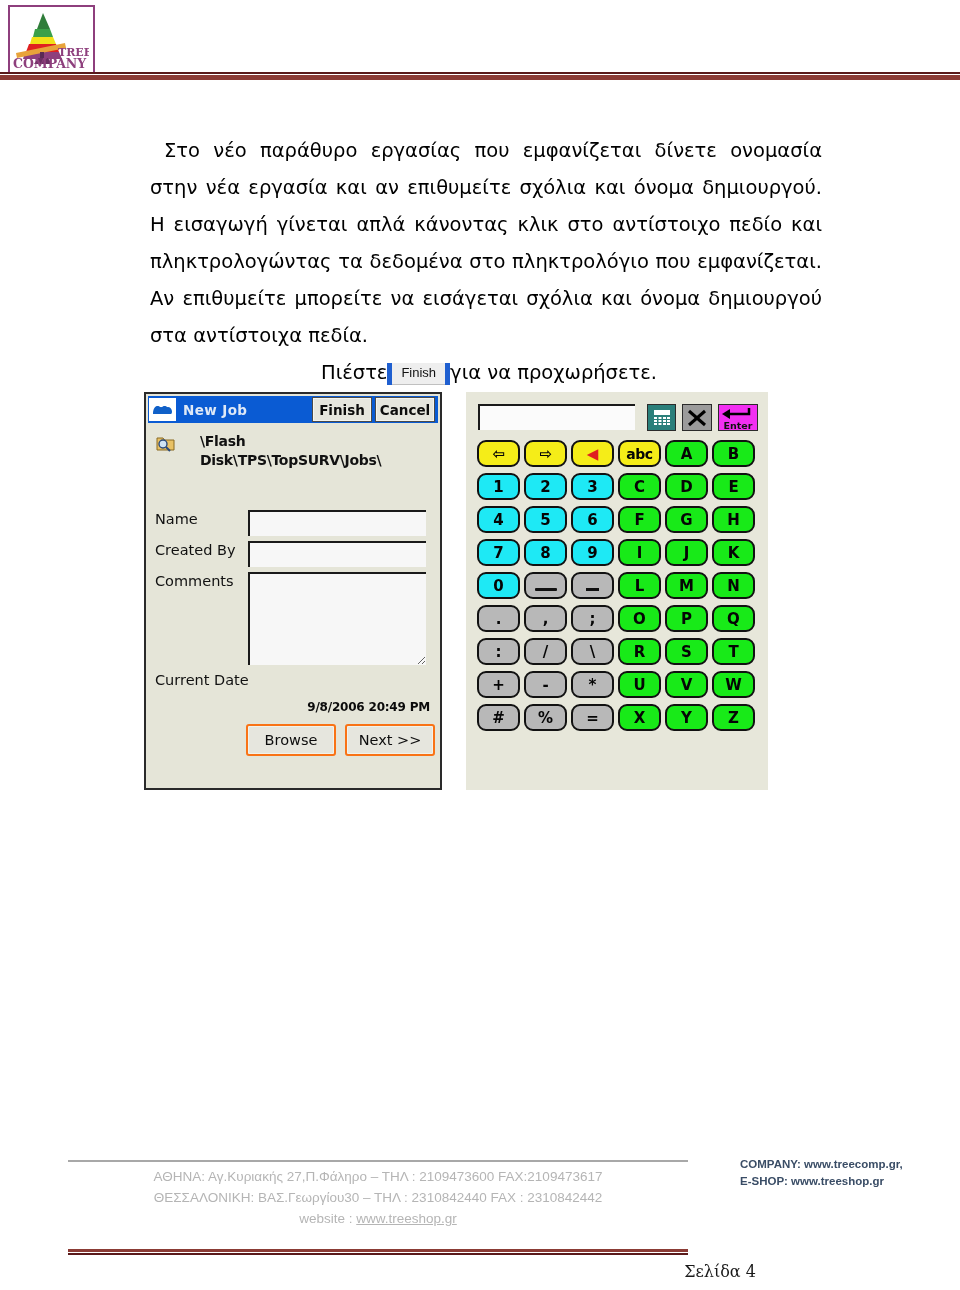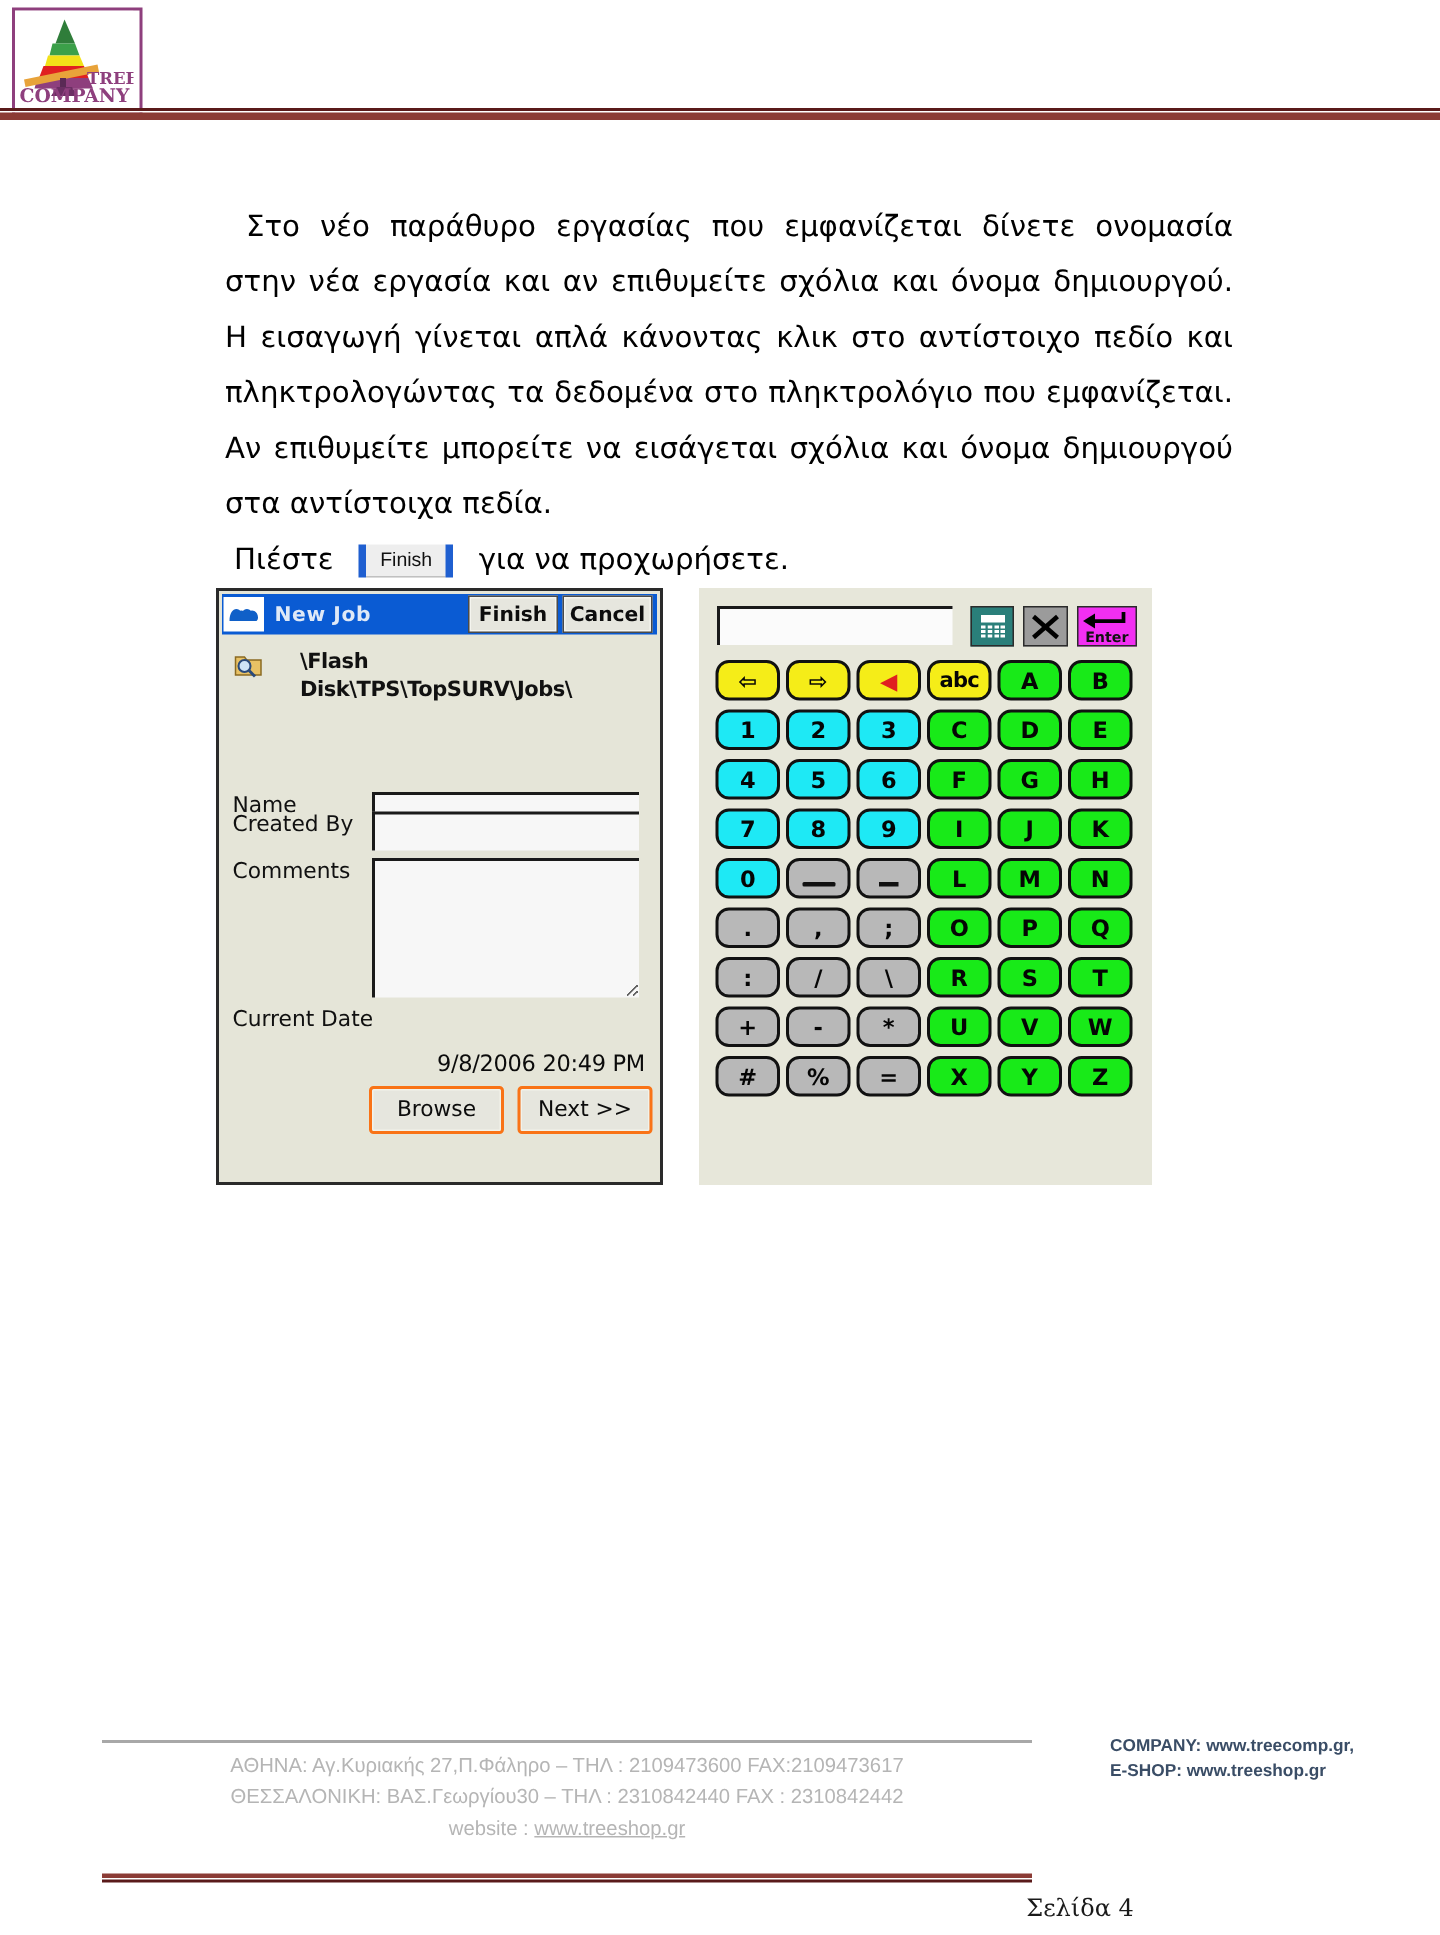--- a/index.html
+++ b/index.html
@@ -58,21 +58,22 @@
   }
   #press-line {
     font-family: "DejaVu Sans", sans-serif;
     font-size: 19.5px;
     line-height: 37px;
     color: #000;
     margin: 0;
     padding-left: 6px;
     display: flex;
     align-items: center;
-    gap: 17px;
+    gap: 0;
+    justify-content: center;
   }
   .inline-finish {
     display: inline-flex;
     align-items: center;
     height: 22px;
     position: relative;
     top: 1px;
   }
   .inline-finish .bar {
     width: 5px; height: 22px; background: #1f5fd0;
@@ -169,40 +170,40 @@
     flex: 0 0 93px;
     line-height: 18px;
   }
   .field-input {
     background: #f7f7f7;
     border: none;
     border-top: 2px solid #1a1a1a;
     border-left: 2px solid #1a1a1a;
     box-sizing: border-box;
   }
-  #row-name  { top: 116px; margin-top: 18px; }
+  #row-name  { top: 116px; }
   #row-by    { top: 147px; }
   #row-comm  { top: 178px; }
   #inp-name  { width: 178px; height: 26px; }
   #inp-by    { width: 178px; height: 26px; }
   #inp-comm  { width: 178px; height: 93px; }
 
   #curdate-label {
     position: absolute;
     left: 9px; top: 278px;
     font-size: 14.5px;
     color: #111;
   }
   #curdate-value {
     position: absolute;
     left: 0; top: 306px;
     width: 284px;
     text-align: right;
-    font-size: 15px;
-    font-weight: normal;
+    font-size: 12px;
+    font-weight: bold;
     color: #0b0b0b;
     letter-spacing: -0.2px;
   }
   #btn-row {
     position: absolute;
     left: 100px; top: 330px;
     display: flex;
     gap: 9px;
   }
   .dlg-btn {

